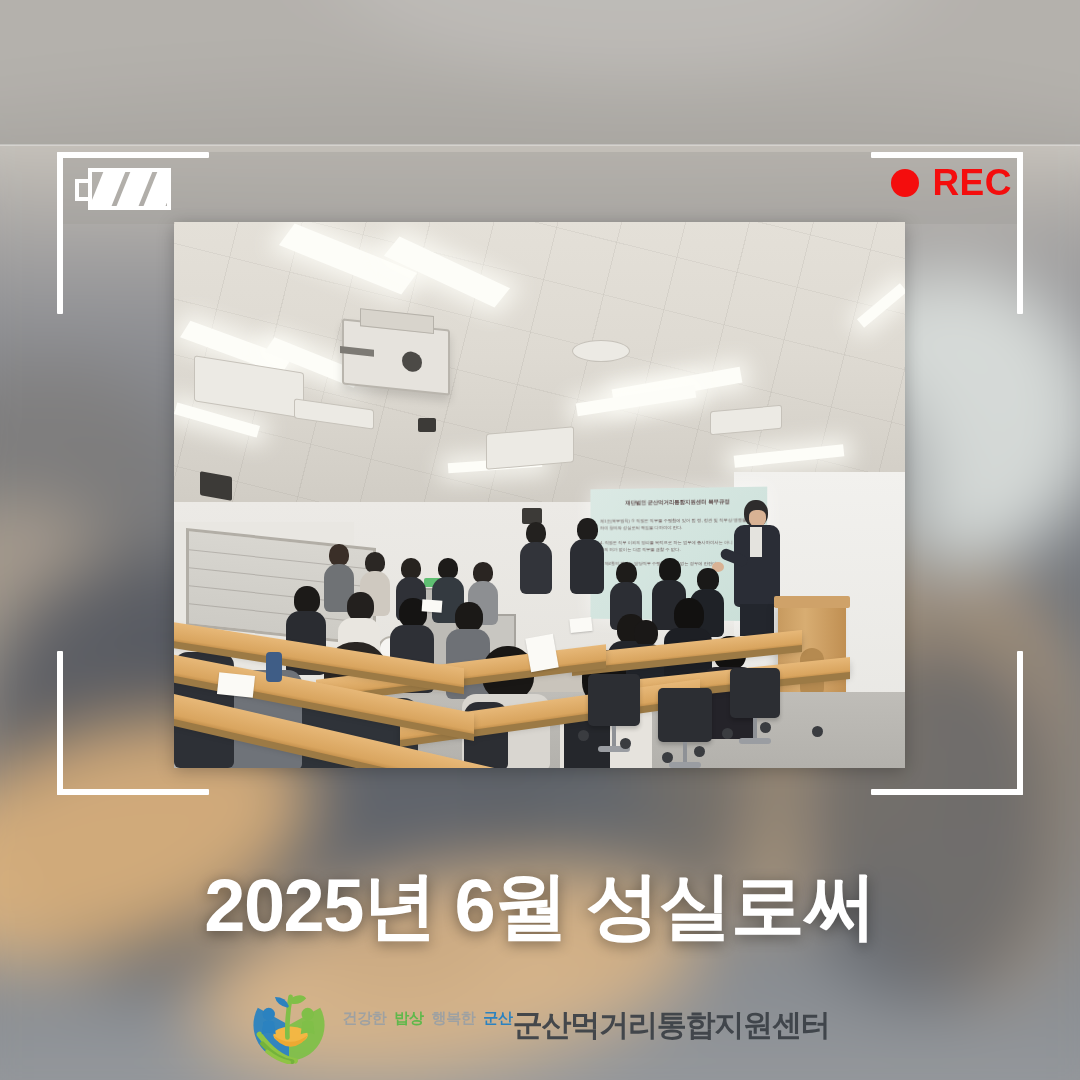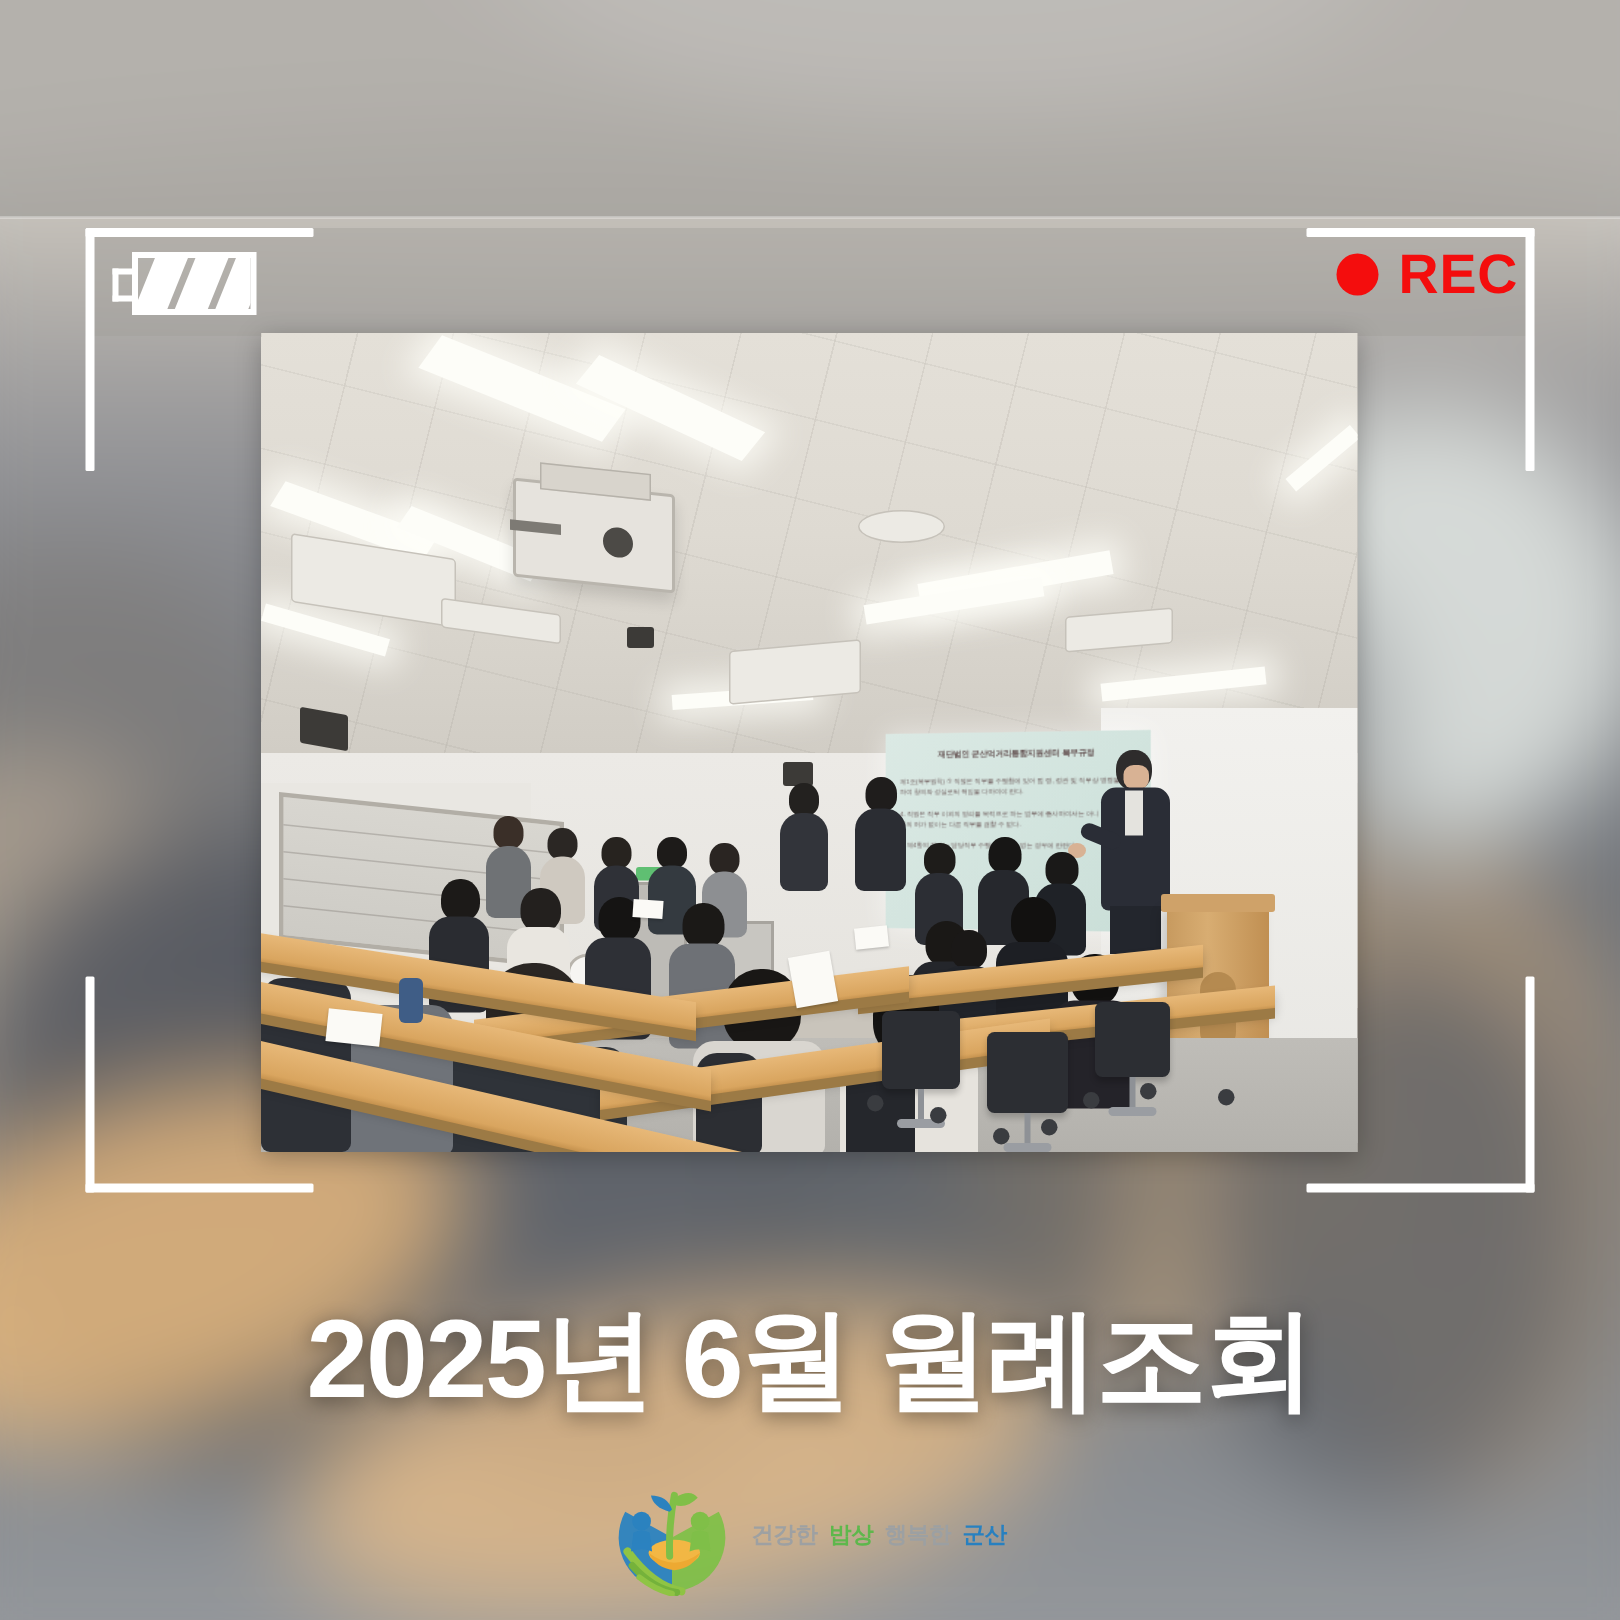--- a/index.html
+++ b/index.html
@@ -538,21 +538,21 @@
     <div class="cast" style="left:638px;top:504px"></div>
 
     <div class="paper" style="left:354px;top:414px;width:28px;height:34px;transform:rotate(-10deg)"></div>
     <div class="paper" style="left:44px;top:452px;width:36px;height:22px;transform:rotate(6deg)"></div>
     <div class="paper" style="left:396px;top:396px;width:22px;height:14px;transform:rotate(-6deg)"></div>
     <div class="paper" style="left:248px;top:378px;width:20px;height:12px;transform:rotate(4deg)"></div>
     <div style="position:absolute;left:92px;top:430px;width:16px;height:30px;background:#3f5d86;border-radius:4px"></div>
 
   </div>
 
-  <div class="bigtitle">2025년 6월 월례조회</div>
+  <div class="bigtitle">2025년 6월 성실로써</div>
 
   <div class="logo">
 
     <svg class="logo-mark" viewBox="0 0 100 100">
 
       <path d="M50 96 A46 46 0 0 1 10 28 L50 50 Z" fill="#1f7fc4" opacity="0.95"></path>
 
       <path d="M50 96 A46 46 0 0 0 90 28 L50 50 Z" fill="#7ac143" opacity="0.95"></path>
 
       <path d="M12 62 Q34 92 58 96" stroke="#8cc63f" stroke-width="7" fill="none" stroke-linecap="round"></path>
@@ -574,16 +574,17 @@
       <path d="M48 28 Q34 24 32 14 Q46 14 50 26 Z" fill="#1f7fc4"></path>
     </svg>
 
     <div class="logo-text">
       <div class="logo-tag">
         <span class="g1">건강한&nbsp;</span>
         <span class="g2">밥상&nbsp;</span>
         <span class="g3">행복한&nbsp;</span>
         <span class="g4">군산</span>
       </div>
+      <div class="logo-main">군산먹거리통합지원센터</div>
     </div>
   </div>
 
 </div>
 
 </body></html>

